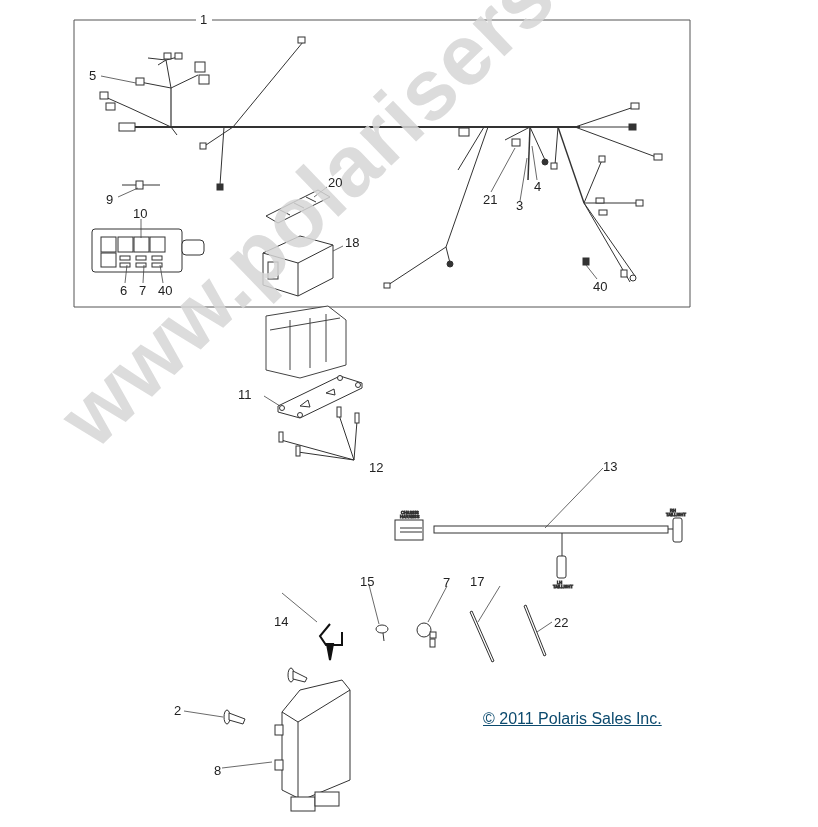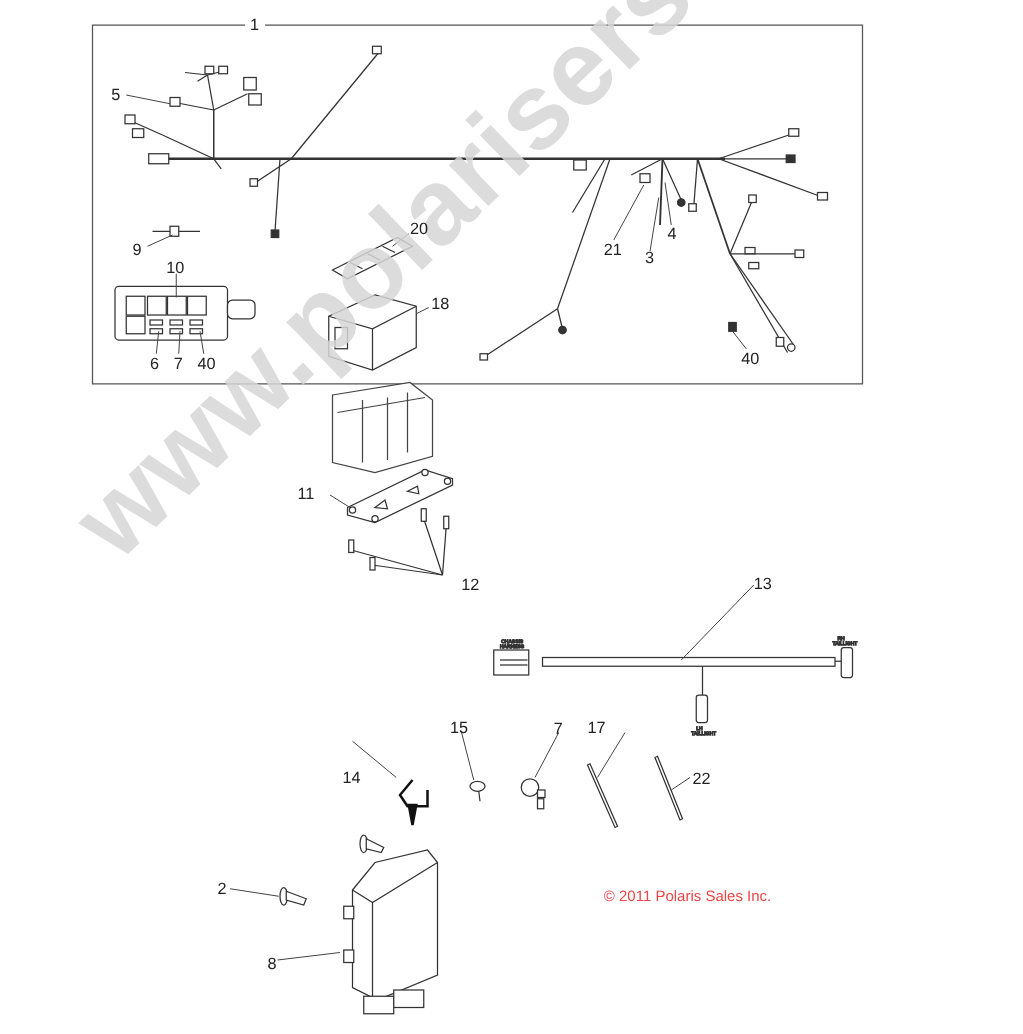--- a/index.html
+++ b/index.html
@@ -1,20 +1,20 @@
 <!DOCTYPE html>
 <html><head>
 <meta charset="utf-8">
 <style>
   html, body { margin: 0; padding: 0; background: #ffffff; }
   body { width: 818px; height: 827px; position: relative; overflow: hidden;
          font-family: "Liberation Sans", sans-serif; }
   #stage { position: absolute; left: 0; top: 0; width: 818px; height: 827px; }
   .callout { position: absolute; font-size: 13px; color: #222; line-height: 1; white-space: nowrap; }
-  .copyright { position: absolute; font-size: 12px; color: #ef4444; white-space: nowrap; }
+  .copyright { position: absolute; font-size: 16px; color: #0c4a6e; white-space: nowrap; text-decoration: underline; }
   .watermark { position: absolute; left: 40px; top: 395px; font-size: 86px; font-weight: bold;
                color: #d6d6d6; opacity: 0.85; transform: rotate(-44deg); transform-origin: 0 0;
                white-space: nowrap; letter-spacing: 1px; pointer-events: none;
                font-family: "Liberation Sans", sans-serif; -webkit-text-stroke: 0; }
   .tiny { font-size: 4px; fill: #333; font-family: "Liberation Sans", sans-serif; }
 </style>
 </head>
 <body>
 
 <div id="stage">

